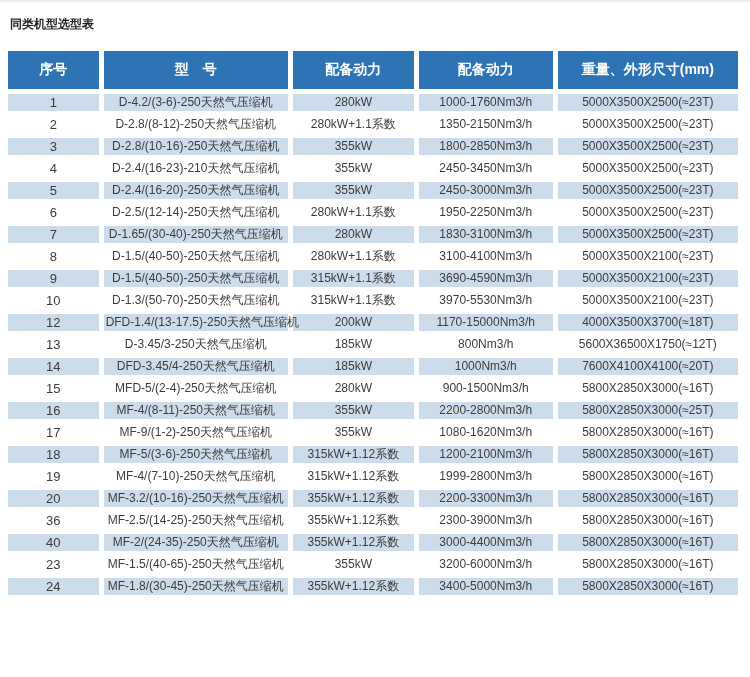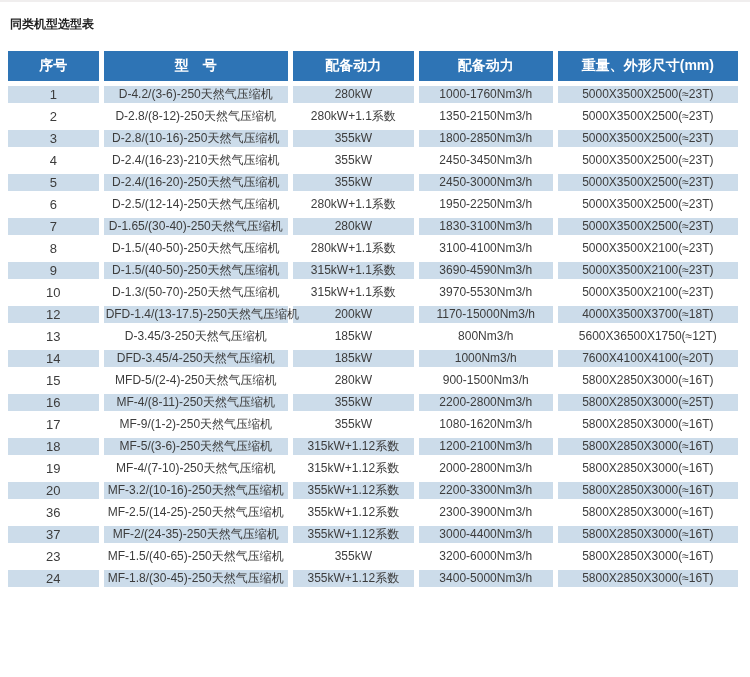--- a/index.html
+++ b/index.html
@@ -35,21 +35,21 @@
   col.c-serial{width:90px;}
   col.c-model{width:183px;}
   col.c-power{width:120px;}
   col.c-disp{width:133px;}
   col.c-dim{width:179px;}
   th{
     background:var(--header-bg);
     color:var(--header-text);
     font-size:14px;
     font-weight:bold;
-    height:30px;
+    height:38px;
     text-align:center;
     vertical-align:middle;
     padding:0 2px;
     white-space:nowrap;
   }
   td{
     height:17px;
     font-size:12px;
     color:var(--body-text);
     text-align:center;
@@ -201,39 +201,39 @@
         <td class="cell-serial">18</td>
         <td class="cell-model">MF-5/(3-6)-250天然气压缩机</td>
         <td class="cell-power">315kW+1.12系数</td>
         <td class="cell-displacement">1200-2100Nm3/h</td>
         <td class="cell-dimensions">5800X2850X3000(≈16T)</td>
       </tr>
       <tr>
         <td class="cell-serial">19</td>
         <td class="cell-model">MF-4/(7-10)-250天然气压缩机</td>
         <td class="cell-power">315kW+1.12系数</td>
-        <td class="cell-displacement">2000-2800Nm3/h</td>
+        <td class="cell-displacement">1999-2800Nm3/h</td>
         <td class="cell-dimensions">5800X2850X3000(≈16T)</td>
       </tr>
       <tr>
         <td class="cell-serial">20</td>
         <td class="cell-model">MF-3.2/(10-16)-250天然气压缩机</td>
         <td class="cell-power">355kW+1.12系数</td>
         <td class="cell-displacement">2200-3300Nm3/h</td>
         <td class="cell-dimensions">5800X2850X3000(≈16T)</td>
       </tr>
       <tr>
         <td class="cell-serial">36</td>
         <td class="cell-model">MF-2.5/(14-25)-250天然气压缩机</td>
         <td class="cell-power">355kW+1.12系数</td>
         <td class="cell-displacement">2300-3900Nm3/h</td>
         <td class="cell-dimensions">5800X2850X3000(≈16T)</td>
       </tr>
       <tr>
-        <td class="cell-serial">37</td>
+        <td class="cell-serial">40</td>
         <td class="cell-model">MF-2/(24-35)-250天然气压缩机</td>
         <td class="cell-power">355kW+1.12系数</td>
         <td class="cell-displacement">3000-4400Nm3/h</td>
         <td class="cell-dimensions">5800X2850X3000(≈16T)</td>
       </tr>
       <tr>
         <td class="cell-serial">23</td>
         <td class="cell-model">MF-1.5/(40-65)-250天然气压缩机</td>
         <td class="cell-power">355kW</td>
         <td class="cell-displacement">3200-6000Nm3/h</td>

